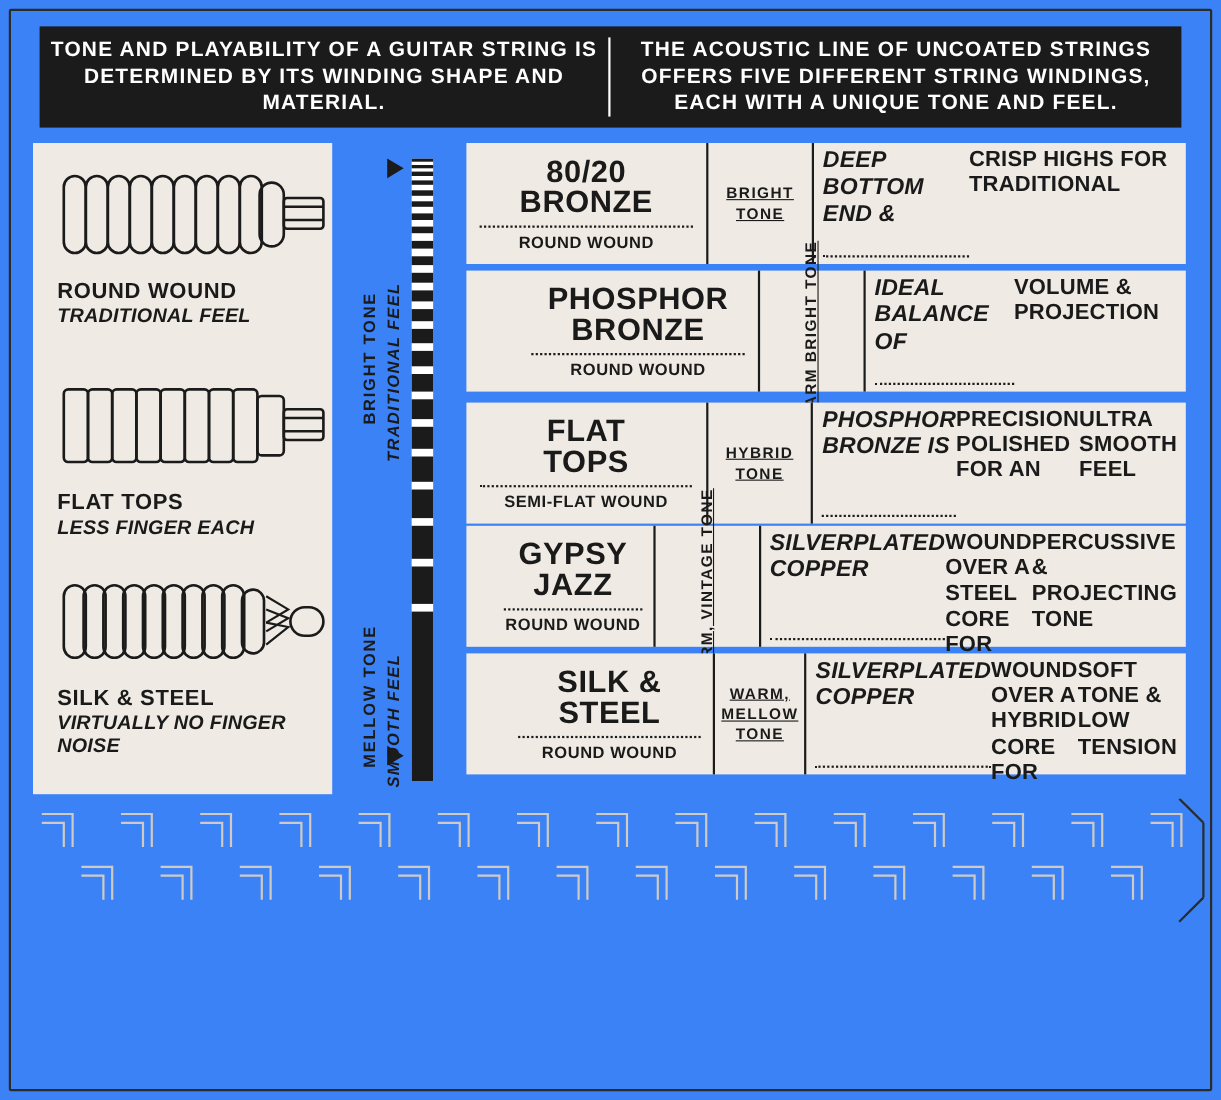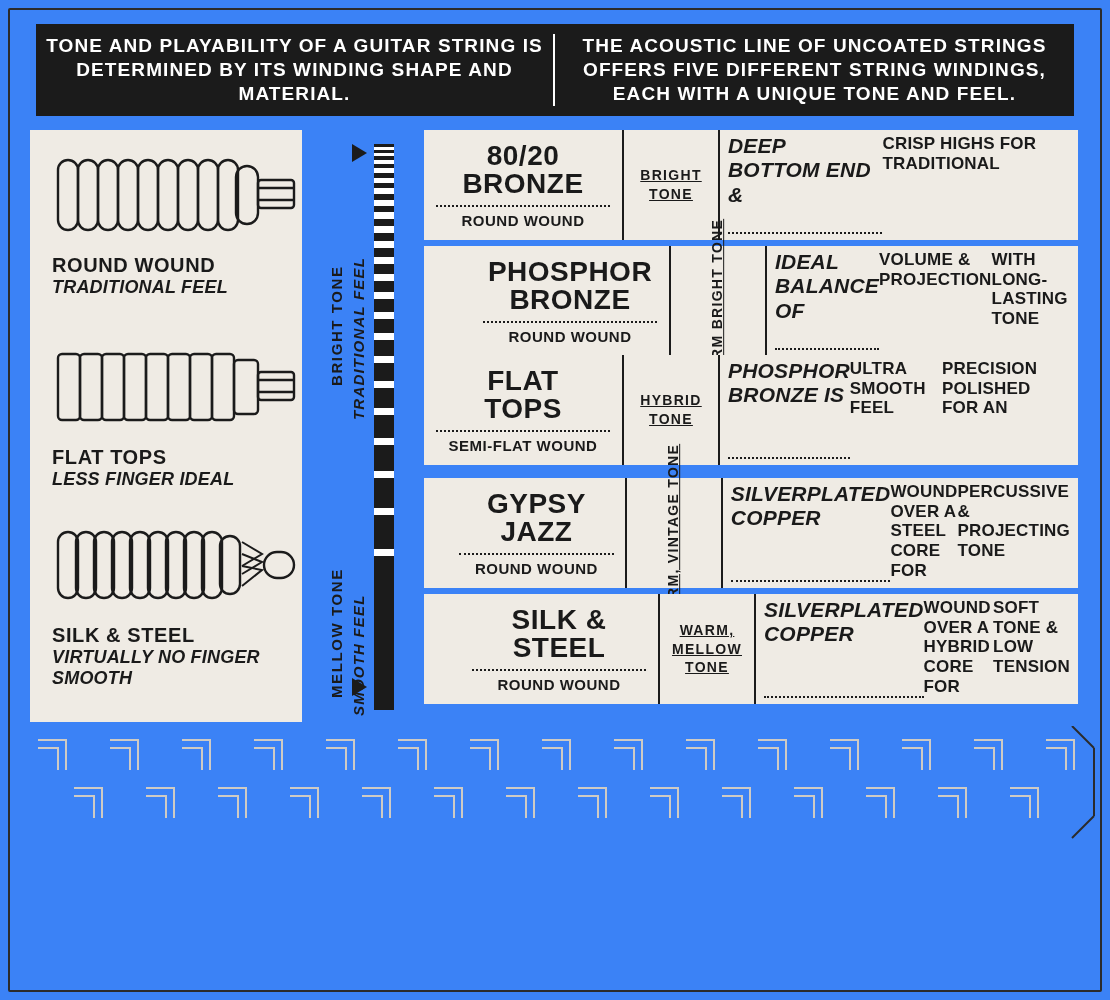--- a/index.html
+++ b/index.html
@@ -115,26 +115,26 @@
     position:absolute;left:394px;top:0;width:654px;height:592px;
   }
   .row{
     position:absolute;left:0;width:654px;
     background:#efebe4;
     display:flex;
     box-sizing:border-box;
   }
   .row.r0{top:0;height:110px;}
   .row.r1{top:116px;height:110px;padding-left:47px;}
-  .row.r2{top:225px;height:110px;justify-content:flex-end;}
+  .row.r2{top:236px;height:110px;justify-content:flex-end;}
   .row.r3{top:348px;height:110px;padding-left:24px;}
   .row.r4{top:464px;height:110px;padding-left:36px;}
 
   .cell-name{
-    width:200px;
+    width:220px;
     display:flex;flex-direction:column;align-items:center;justify-content:center;
     padding:4px 6px;
     box-sizing:border-box;
     border-right:2px solid #1b1b1b;
   }
   .cell-name .nm{
     font-size:28px;font-weight:bold;line-height:1.0;text-align:center;
     letter-spacing:.5px;text-transform:uppercase;
   }
   .cell-name .wound{
@@ -160,21 +160,21 @@
     transform:rotate(-90deg);
     white-space:nowrap;
   }
   .cell-desc{
     flex:1;
     display:flex;flex-direction:row;justify-content:center;
     padding:4px 8px;
     box-sizing:border-box;
   }
   .cell-desc .d-line{
-    font-size:17px;font-weight:bold;letter-spacing:.2px;
+    font-size:20px;font-weight:bold;letter-spacing:.2px;
     line-height:1.16;text-transform:uppercase;
   }
   .cell-desc .d-line.l0{
     font-style:italic;font-size:21px;
     border-bottom:2px dotted #1b1b1b;
     padding-bottom:2px;margin-bottom:2px;
   }
   
   .tear{
     position:absolute;left:8px;top:726px;width:1094px;height:266px;
@@ -245,21 +245,21 @@
                 <rect x="138" y="18" width="22" height="66" rx="4"></rect>
                 <rect x="160" y="18" width="22" height="66" rx="4"></rect>
                 <rect x="182" y="18" width="22" height="66" rx="4"></rect>
                 <rect x="204" y="24" width="24" height="54" rx="4"></rect>
               </g>
             </g>
           </svg>
         </div>
         <div class="wind-label">
           <div class="wind-title">FLAT TOPS</div>
-          <div class="wind-sub">LESS FINGER IDEAL</div>
+          <div class="wind-sub">LESS FINGER EACH</div>
         </div>
       </div>
 
       <div class="wind-block b2">
         <div class="wind-art">
           <svg width="272" height="104" viewBox="0 0 272 104">
             <g fill="none" stroke="#1b1b1b" stroke-width="2.4">
               <rect x="234" y="38" width="30" height="26" rx="13"></rect>
               <g>
                 <rect x="28" y="18" width="20" height="66" rx="10"></rect>
@@ -276,21 +276,21 @@
               <g stroke-width="2">
                 <path d="M212 28 L232 40 L212 52"></path>
                 <path d="M212 40 L232 48 L212 60"></path>
                 <path d="M212 52 L232 56 L212 72"></path>
               </g>
             </g>
           </svg>
         </div>
         <div class="wind-label">
           <div class="wind-title">SILK &amp; STEEL</div>
-          <div class="wind-sub">VIRTUALLY NO FINGER SMOOTH</div>
+          <div class="wind-sub">VIRTUALLY NO FINGER NOISE</div>
         </div>
       </div>
     </div>
 
     <div class="scale-col">
       <div class="scale-text">
         <span class="vtxt" style="left:16px;top:256px;">BRIGHT TONE</span>
         <span class="vtxt italic" style="left:38px;top:290px;">TRADITIONAL FEEL</span>
         <span class="vtxt" style="left:16px;top:568px;">MELLOW TONE</span>
         <span class="vtxt italic" style="left:38px;top:586px;">SMOOTH FEEL</span>
@@ -354,40 +354,39 @@
           <div class="nm">PHOSPHOR</div>
           <div class="nm">BRONZE</div>
           <div class="wound">ROUND WOUND</div>
         </div>
         <div class="cell-tone vertical">
           <div class="tone-h">WARM BRIGHT TONE</div>
         </div>
         <div class="cell-desc">
           <div class="d-line l0">IDEAL BALANCE OF</div>
           <div class="d-line">VOLUME &amp; PROJECTION</div>
-          <div class="d-line">WITH LONG-LASTING TONE</div>
         </div>
       </div>
 
       <div class="row r2">
         <div class="cell-name">
           <div class="nm">FLAT</div>
           <div class="nm">TOPS</div>
           <div class="wound">SEMI-FLAT WOUND</div>
         </div>
         <div class="cell-tone">
           <div class="tone-h">
             <div>HYBRID</div>
             <div>TONE</div>
           </div>
         </div>
         <div class="cell-desc">
           <div class="d-line l0">PHOSPHOR BRONZE IS</div>
+          <div class="d-line">PRECISION POLISHED FOR AN</div>
           <div class="d-line">ULTRA SMOOTH FEEL</div>
-          <div class="d-line">PRECISION POLISHED FOR AN</div>
         </div>
       </div>
 
       <div class="row r3">
         <div class="cell-name">
           <div class="nm">GYPSY</div>
           <div class="nm">JAZZ</div>
           <div class="wound">ROUND WOUND</div>
         </div>
         <div class="cell-tone vertical">

